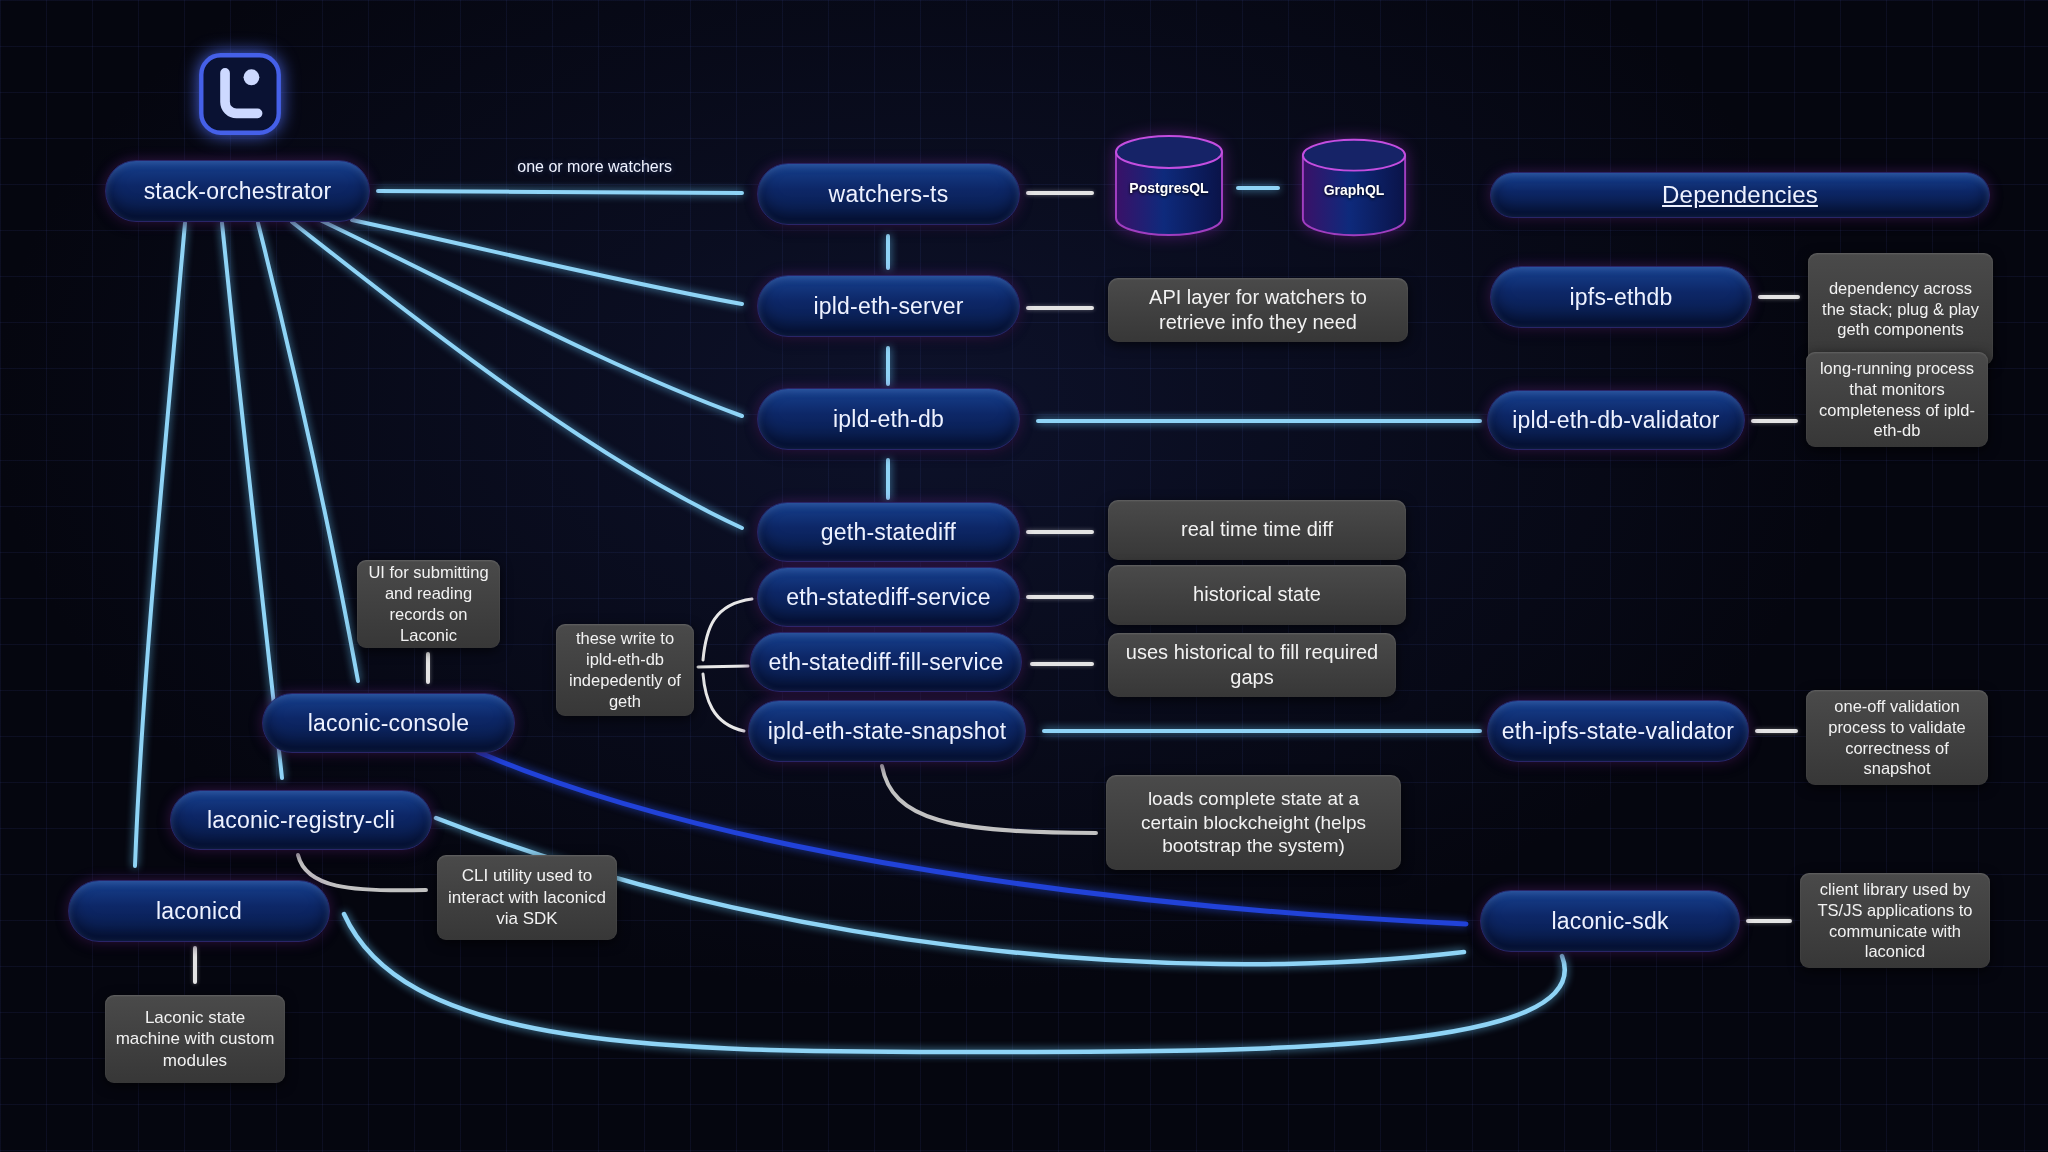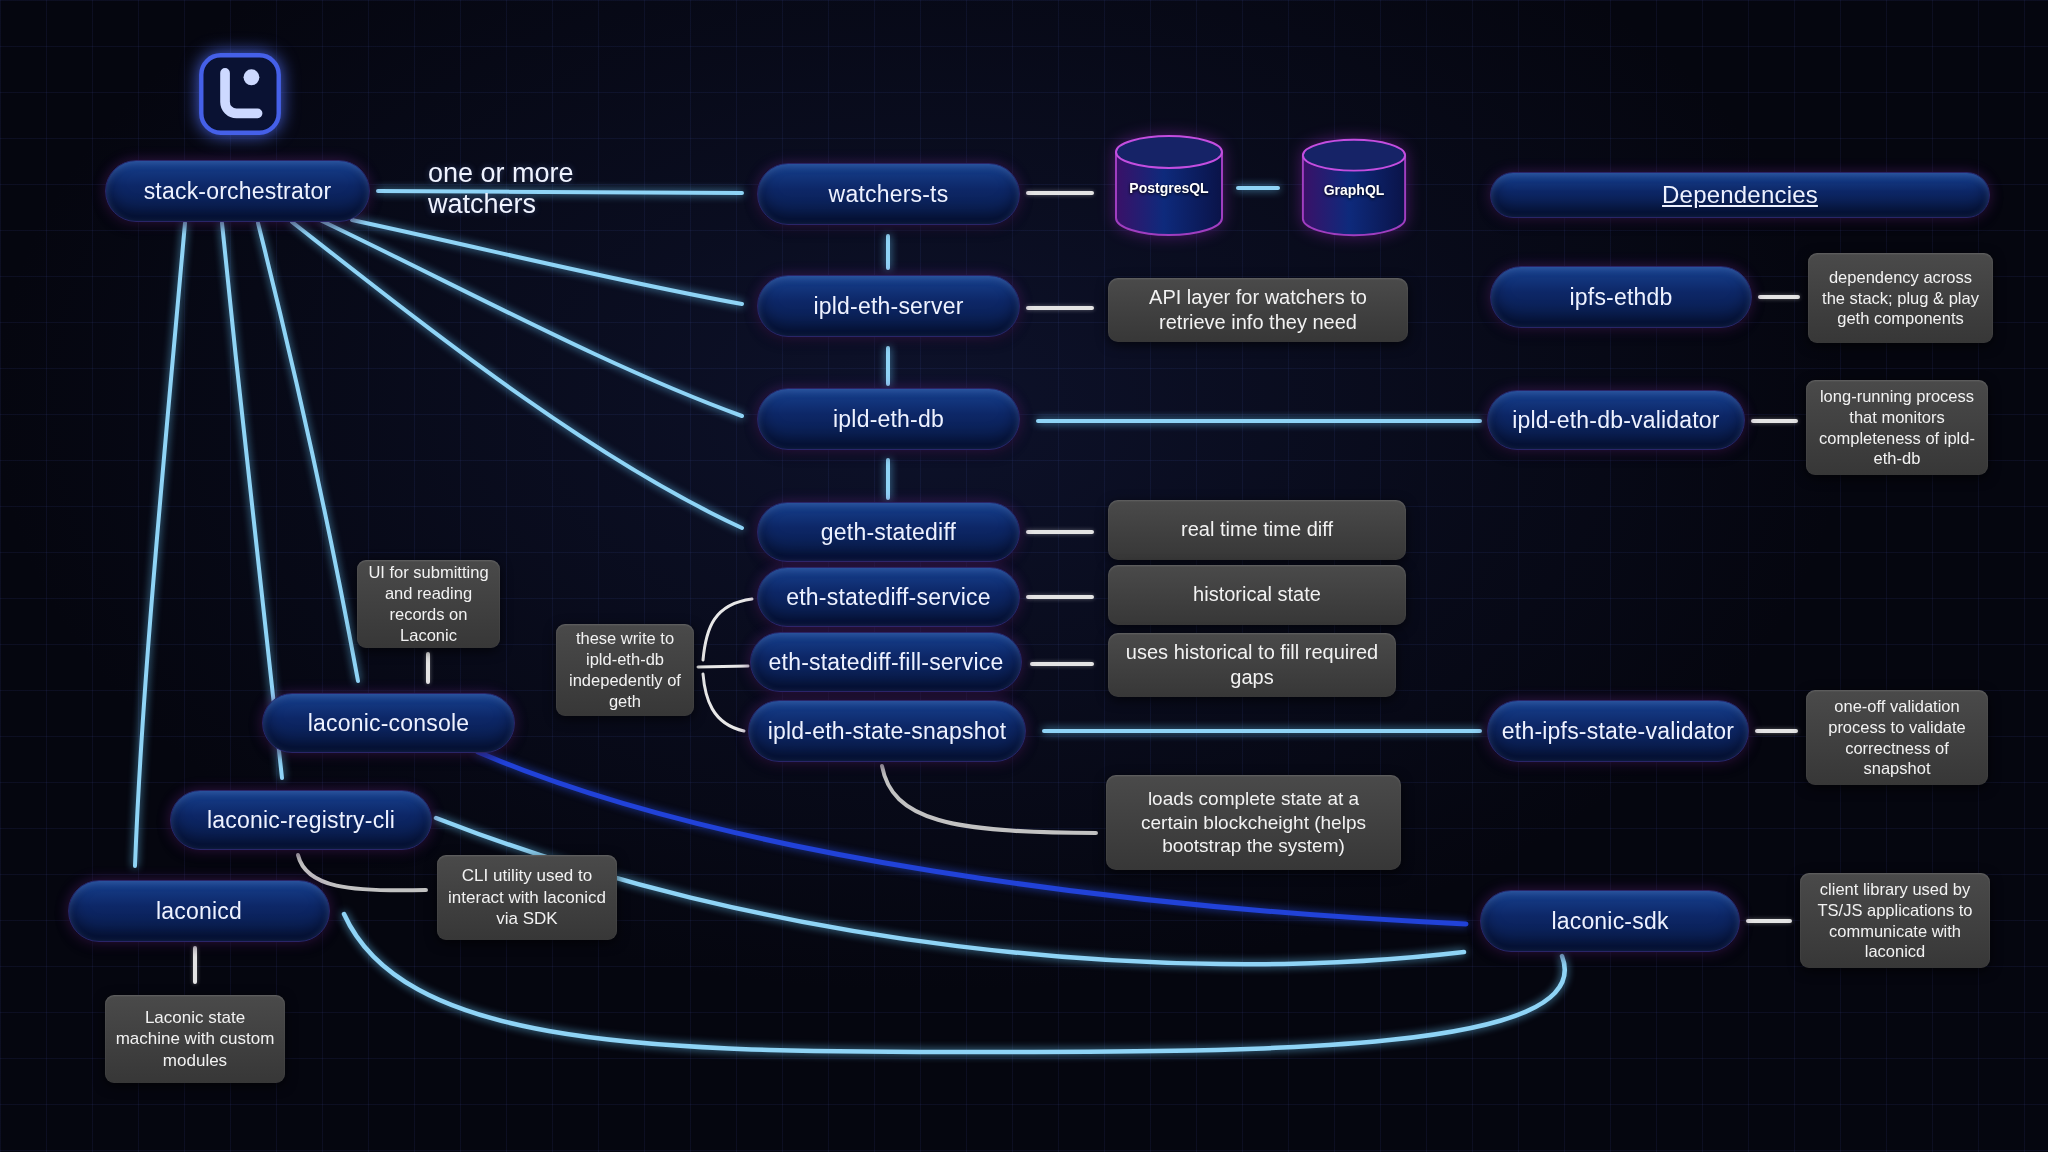--- a/index.html
+++ b/index.html
@@ -27,21 +27,21 @@
     background:linear-gradient(180deg,#17418f 0%,#0d2767 42%,#081a47 100%);
     border:1px solid #2a2568;border-radius:32px;color:#eef2ff;font-size:23px;letter-spacing:.2px;
     box-shadow:0 0 14px rgba(170,60,215,.28),0 4px 12px rgba(0,0,0,.55),
       inset 0 2px 7px rgba(130,180,255,.28),inset 0 -8px 16px rgba(0,0,14,.55);}
   .pill.header{border-radius:23px;font-size:24px}
   .note{position:absolute;z-index:3;display:flex;align-items:center;justify-content:center;
     text-align:center;background:linear-gradient(180deg,#4a4a4a,#373737);
     border-radius:10px;color:#f2f2f2;font-size:20px;line-height:1.26;padding:8px 14px;
     box-shadow:0 3px 12px rgba(0,0,0,.65),inset 0 1px 2px rgba(255,255,255,.14);}
   .note.small{font-size:16.5px;border-radius:9px;padding:6px 10px}
-  .float-label{position:absolute;z-index:3;color:#f0f3ff;font-size:27px;text-align:left;
+  .float-label{position:absolute;z-index:3;color:#f0f3ff;font-size:16px;text-align:right;
     text-shadow:0 0 6px rgba(120,160,255,.35)}
   .cyl{position:absolute;z-index:3}
   .cyl svg{position:absolute;inset:0;width:100%;height:100%;
     filter:drop-shadow(0 0 8px rgba(150,40,190,.45))}
   .cyl-label{position:absolute;left:0;right:0;top:52%;transform:translateY(-50%);
     text-align:center;color:#fff;font-weight:bold;font-size:14px;z-index:4;
     text-shadow:0 1px 3px #000}
   .logo{position:absolute;z-index:3}
   .logo svg{width:100%;height:100%;filter:drop-shadow(0 0 9px rgba(85,115,255,.85))}
 </style>
@@ -184,24 +184,24 @@
     <svg viewBox="0 0 126 112">
       <path d="M10 22 v66 a53 17 0 0 0 106 0 V22" fill="url(#cylBody)" stroke="#a03ec0" stroke-width="2"></path>
       <ellipse cx="63" cy="22" rx="53" ry="16" fill="#162367" stroke="#c44ee0" stroke-width="2"></ellipse>
     </svg>
     <span class="cyl-label">GraphQL</span>
   </div>
 
   <div class="note" style="left:1108px;top:278px;width:300px;height:64px;">
     <span>API layer for watchers to retrieve info they need</span>
   </div>
-  <div class="note small" style="left:1808px;top:253px;width:185px;height:90px;">
+  <div class="note small" style="left:1808px;top:253px;width:185px;height:112px;">
     <span>dependency across the stack; plug &amp; play geth components</span>
   </div>
-  <div class="note small" style="left:1806px;top:380px;width:182px;height:95px;">
+  <div class="note small" style="left:1806px;top:352px;width:182px;height:95px;">
     <span>long-running process that monitors completeness of ipld-eth-db</span>
   </div>
   <div class="note" style="left:1108px;top:500px;width:298px;height:60px;">
     <span>real time time diff</span>
   </div>
   <div class="note" style="left:1108px;top:565px;width:298px;height:60px;">
     <span>historical state</span>
   </div>
   <div class="note" style="left:1108px;top:633px;width:288px;height:64px;border-radius:10px;">
     <span>uses historical to fill required gaps</span>

